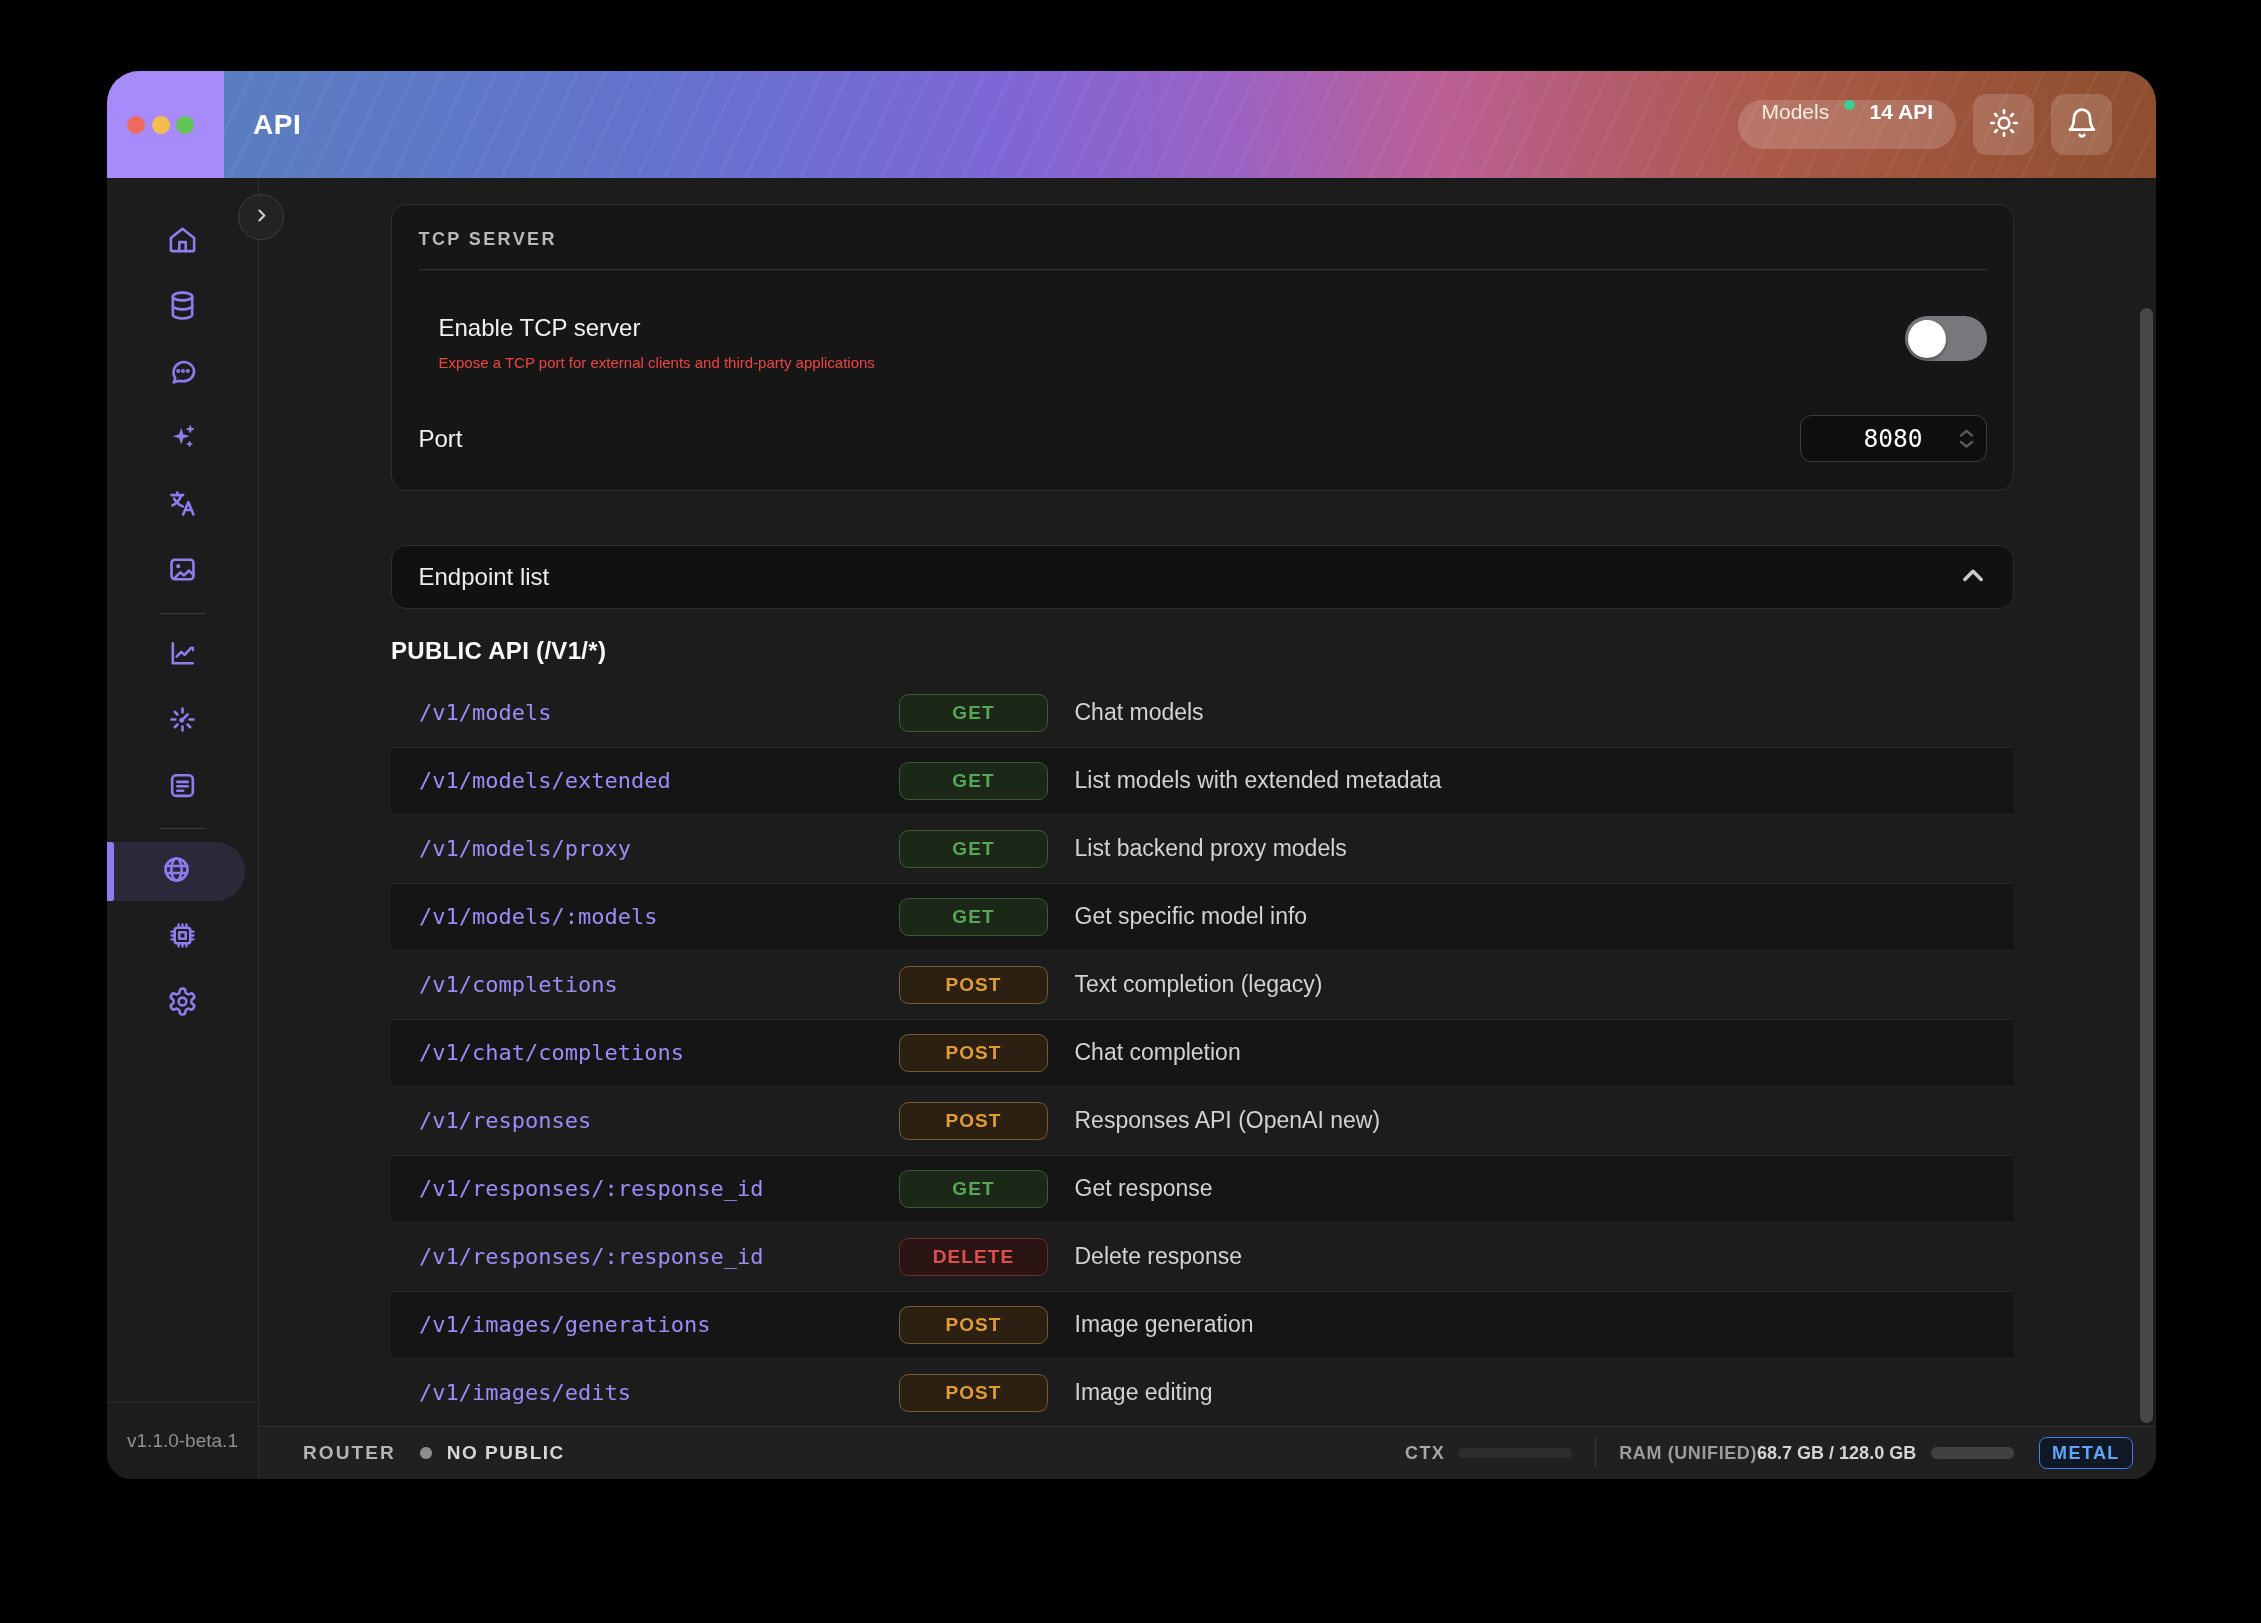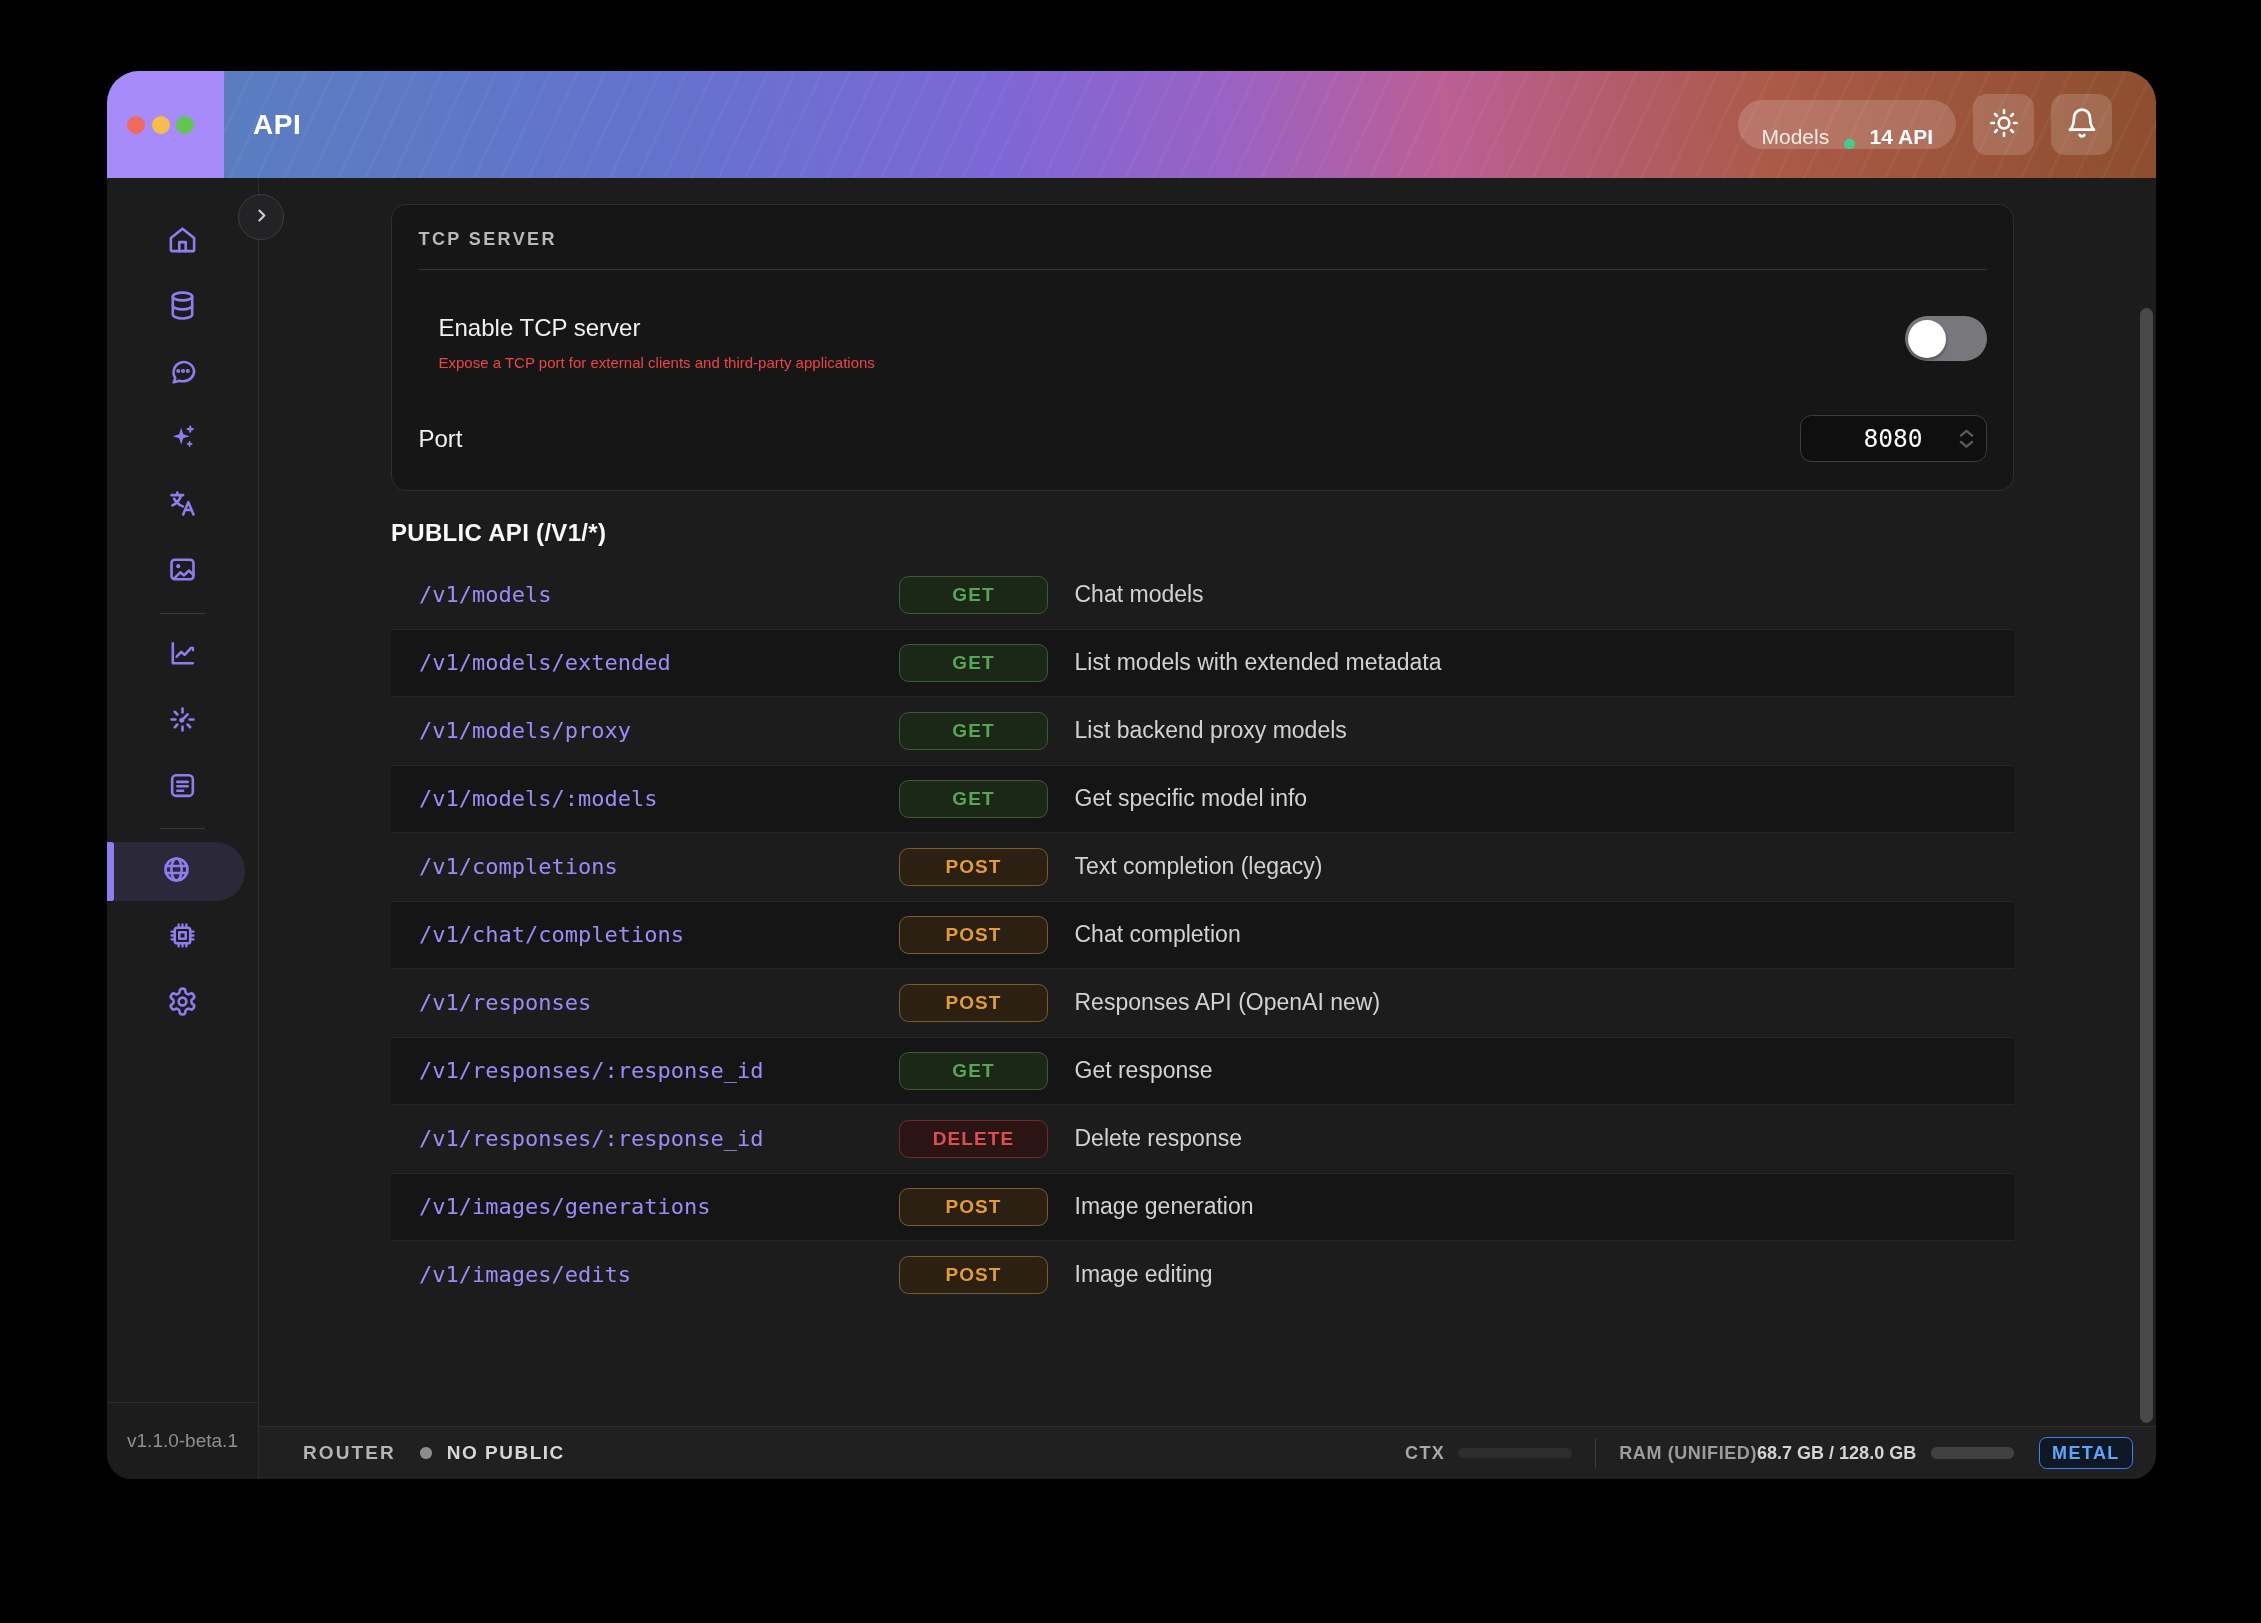--- a/index.html
+++ b/index.html
@@ -22,21 +22,21 @@
     flex:1;position:relative;display:flex;align-items:center;
     background:linear-gradient(90deg,#5a7dc0 0%,#6373cd 22%,#7d67d6 40%,#9a62c4 52%,#bb5f95 63%,#ab5a48 80%,#8d4e2e 100%);
   }
   .header-main::after{
     content:"";position:absolute;inset:0;pointer-events:none;
     background:repeating-linear-gradient(115deg,rgba(255,255,255,.035) 0 2.8px,rgba(255,255,255,0) 2.8px 24.6px);
   }
   .app-title{color:#fff;font-size:28px;font-weight:700;letter-spacing:0.5px;margin-left:29px;z-index:1;}
   .header-right{margin-left:auto;display:flex;align-items:center;gap:17px;padding-right:44px;z-index:1;}
   .models-pill{
-    display:flex;align-items:flex-end;gap:15px;height:49px;padding:0 23px;border-radius:24.6px;
+    display:flex;align-items:flex-start;gap:15px;height:49px;padding:0 23px;border-radius:24.6px;
     background:rgba(255,255,255,.17);color:#f6ede7;font-size:21px;cursor:default;
   }
   .models-pill .count{font-weight:700;color:#fff;}
   .status-dot{width:10.4px;height:10.4px;border-radius:50%;background:#3ecf8e;}
   .hbtn{
     width:61px;height:61px;border-radius:14px;background:rgba(255,255,255,.16);
     display:flex;align-items:center;justify-content:center;color:#fff;
   }
   
   .body{flex:1;display:flex;min-height:0;position:relative;}
@@ -283,20 +283,28 @@
                     <polyline points="2 7 8 2 14 7"></polyline>
                   </svg>
                 <svg width="15" height="8.5" viewBox="0 0 16 9" fill="none" stroke="currentColor" stroke-width="2.5" stroke-linecap="round" stroke-linejoin="round">
                     <polyline points="2 2 8 7 14 2"></polyline>
                   </svg>
               </div>
             </div>
           </div>
         </div>
 
+        <div class="collapse-card">
+          <div class="title">Endpoint list</div>
+          <span>
+            <svg width="28" height="28" viewBox="0 0 24 24" fill="none" stroke="#c9c9c9" stroke-width="3" stroke-linecap="round" stroke-linejoin="round">
+              <polyline points="5 15 12 8 19 15"></polyline>
+            </svg>
+          </span>
+        </div>
 
         <div class="section-heading">PUBLIC API (/V1/*)</div>
 
         <div class="rows" id="endpoint-rows">
   <div class="endpoint-row">
     <div class="ep-path">/v1/models</div>
     <div class="method-badge get">GET</div>
     <div class="ep-desc">Chat models</div>
   </div>
 

